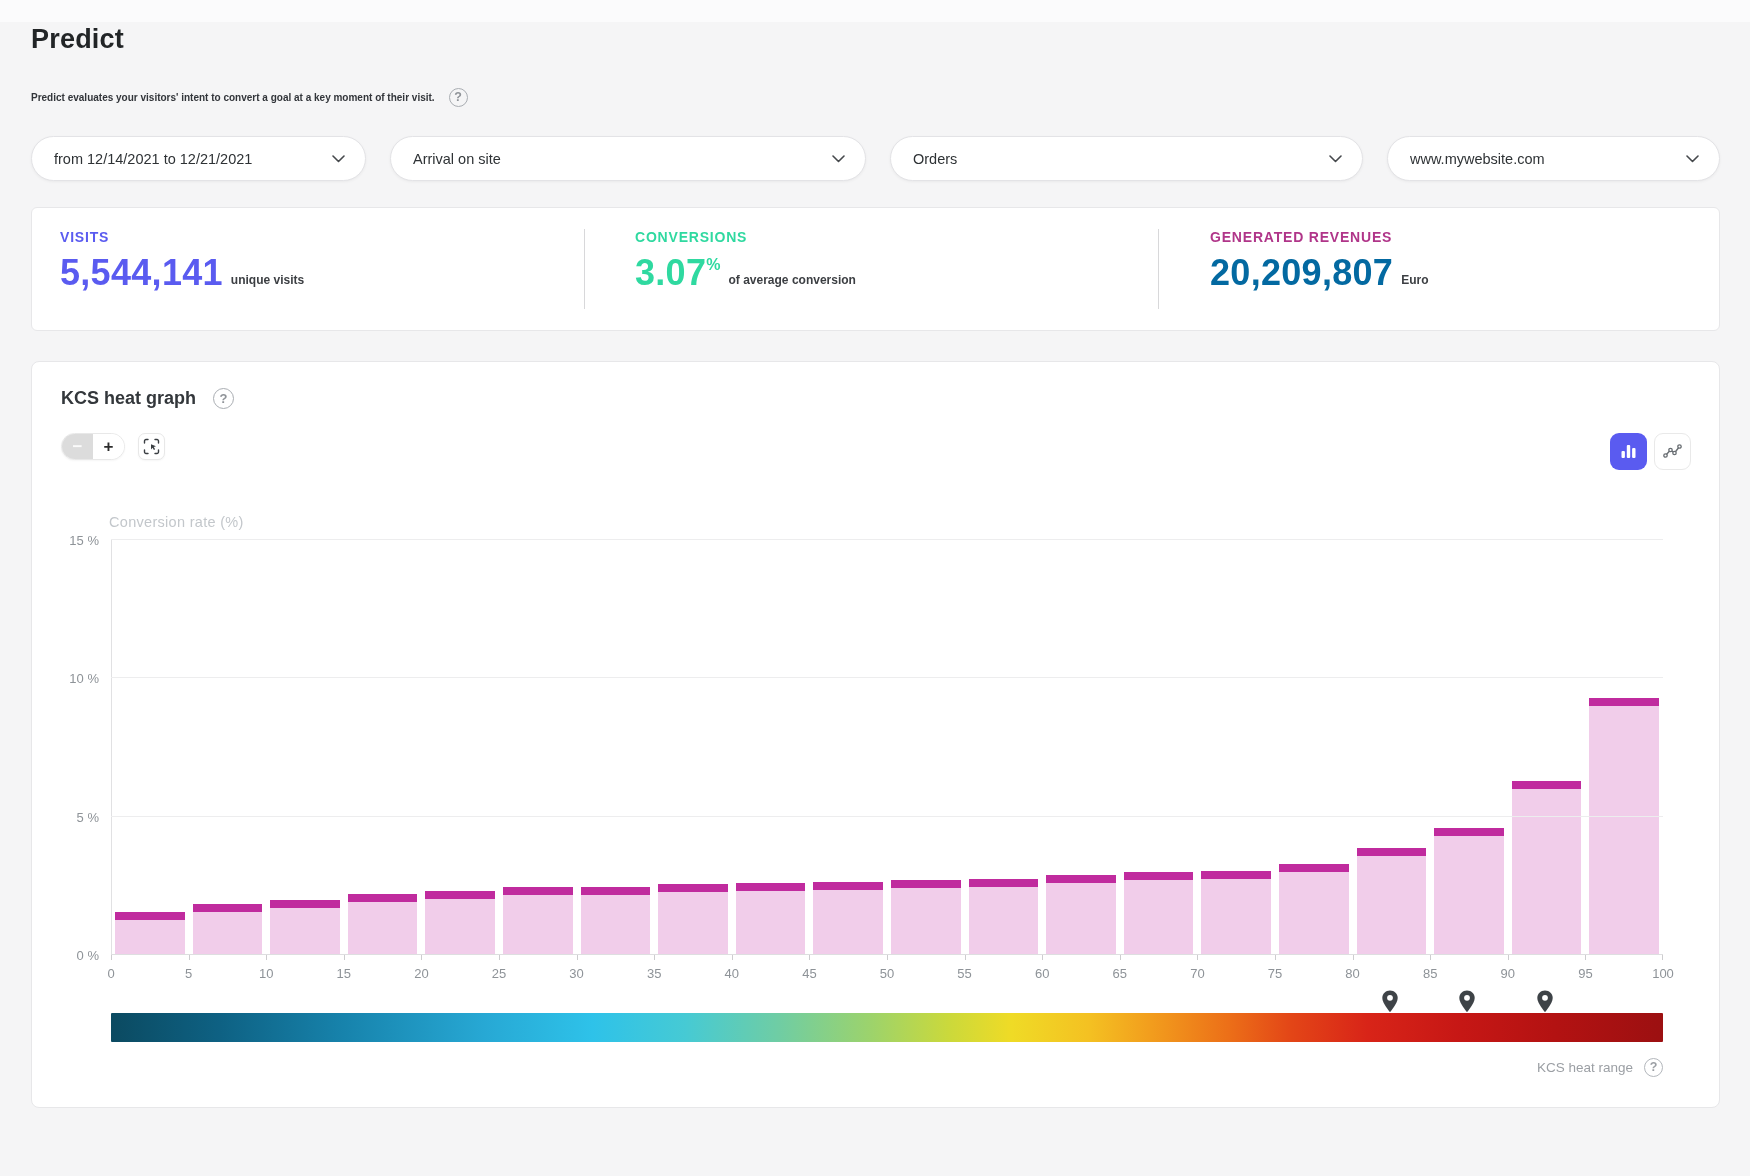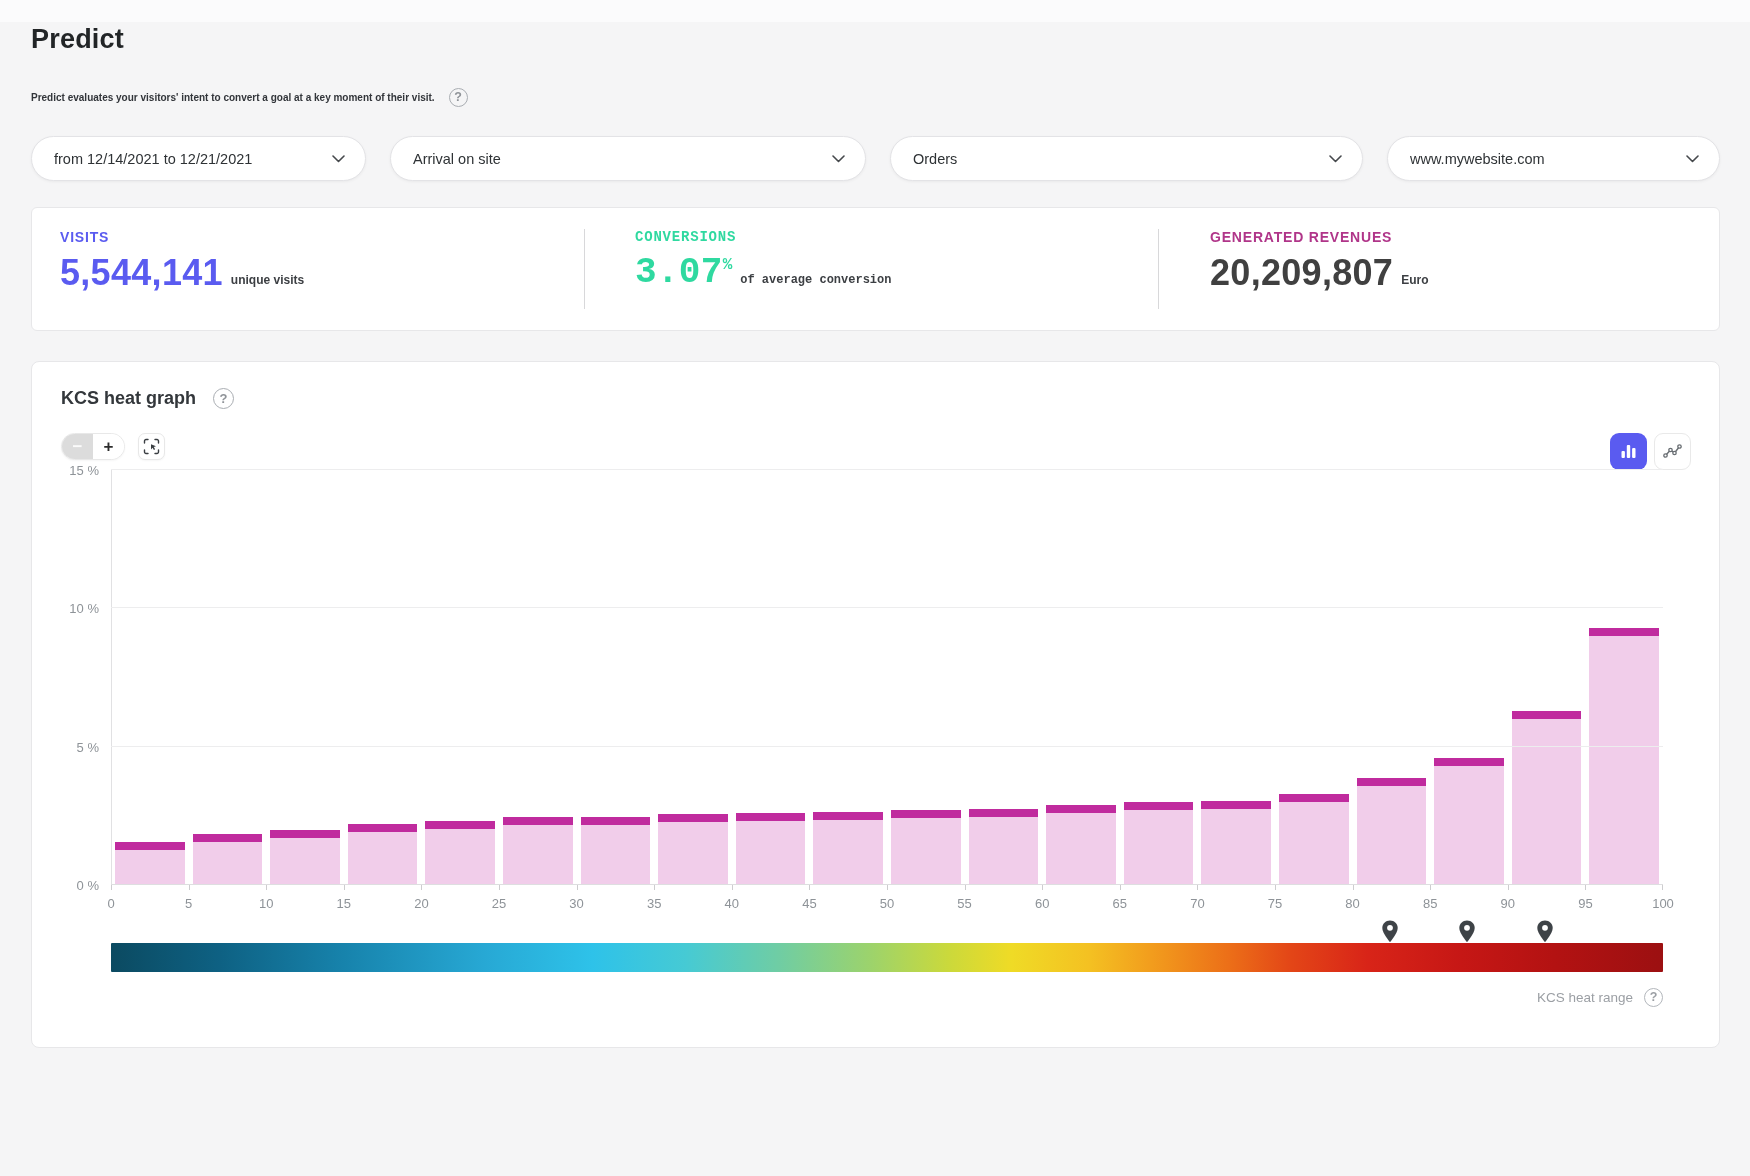--- a/index.html
+++ b/index.html
@@ -35,33 +35,33 @@
   .dropdown .value { font-size: 14.5px; color: #2e3235; }
   .dd-1 { width: 335px; } .dd-2 { width: 473px; } .dd-3 { width: 476px; } .dd-4 { flex: 1; }
 
   
   .stats-card {
     margin-top: 26px; height: 124px; background: #fff;
     border: 1px solid #e7e7e9; border-radius: 6px;
     display: grid; grid-template-columns: 552px 574px 1fr; position: relative;
   }
   .stat { padding-top: 21px; }
-  .stat-1 { padding-left: 28px; } .stat-2 { padding-left: 51px; font-family: Liberation Mono, monospace; } .stat-3 { padding-left: 52px; }
+  .stat-1 { padding-left: 28px; } .stat-2 { padding-left: 51px; } .stat-3 { padding-left: 52px; }
   .stat-label { font-size: 14px; font-weight: 700; letter-spacing: .8px; }
   .stat-valrow { display: flex; align-items: flex-end; margin-top: 9px; }
   .stat-value { font-size: 36px; font-weight: 800; letter-spacing: .3px; line-height: 1.05; }
   .stat-sup { font-size: 16px; font-weight: 800; align-self: flex-start; margin-top: 2px; }
   .stat-unit { font-size: 12px; font-weight: 700; color: #3c3f43; margin-left: 8px; padding-bottom: 5px; }
   .stat-divider { position: absolute; top: 21px; bottom: 21px; width: 1px; background: #d8d8da; }
   .div-1 { left: 552px; } .div-2 { left: 1126px; }
 
   
   .chart-card {
     margin-top: 30px; background: #fff; border: 1px solid #e7e7e9; border-radius: 8px;
-    padding-bottom: 40px;
+    padding-bottom: 30px;
   }
   .chart-head { display: flex; align-items: center; padding: 26px 28px 0 29px; }
   .chart-title { font-size: 18px; font-weight: 700; color: #33373b; }
   .chart-head .help-icon { margin-left: 17px; width: 21px; height: 21px; font-size: 13px; }
 
   .controls-row { display: flex; justify-content: space-between; align-items: flex-start; margin: 24px 28px 0 29px; }
   .zoom-group { display: flex; gap: 13px; align-items: center; }
   .zoom-pill {
     display: flex; height: 27px; border: 1px solid #e8e8e8; border-radius: 14px;
     overflow: hidden; background: #fff; box-shadow: 0 1px 2px rgba(0,0,0,.04);
@@ -158,21 +158,21 @@
       <div class="stat-valrow">
         <span class="stat-value" id="conv-value" style="color: rgb(47, 217, 160);">3.07</span>
         <span class="stat-sup" id="conv-sup" style="color: rgb(47, 217, 160);">%</span>
         <span class="stat-unit">of average conversion</span>
       </div>
     </div>
     <div class="stat-divider div-2"></div>
     <div class="stat stat-3">
       <div class="stat-label" id="rev-label" style="color: rgb(176, 53, 137);">GENERATED REVENUES</div>
       <div class="stat-valrow">
-        <span class="stat-value" id="rev-value" style="color: #404040;">20,209,807</span>
+        <span class="stat-value" id="rev-value" style="color: #0369a1;">20,209,807</span>
         <span class="stat-unit">Euro</span>
       </div>
     </div>
   </div>
 
   <div class="chart-card">
 
     <div class="chart-head">
       <span class="chart-title">KCS heat graph</span>
       <span class="help-icon">?</span>
@@ -209,20 +209,21 @@
             <path d="M2.5 13.5 L7.5 8 L11.5 11 L16.5 4.5" fill="none" stroke="#686d72" stroke-width="1.4"></path>
             <circle cx="2.5" cy="13.5" r="1.7" fill="#fff" stroke="#686d72" stroke-width="1.3"></circle>
             <circle cx="7.5" cy="8" r="1.7" fill="#fff" stroke="#686d72" stroke-width="1.3"></circle>
             <circle cx="11.5" cy="11" r="1.7" fill="#fff" stroke="#686d72" stroke-width="1.3"></circle>
             <circle cx="16.5" cy="4.5" r="1.7" fill="#fff" stroke="#686d72" stroke-width="1.3"></circle>
           </svg>
         </button>
       </div>
     </div>
 
+    <div class="axis-title">Conversion rate (%)</div>
 
     <div class="chart-wrap" id="plot-area">
       <div class="y-axis-line"></div>
       <div class="bars-layer" id="bars-layer">
           <div class="bar-slot">
             <div class="bar" style="height: 10.3333%; background: rgb(241, 205, 234);">
               <div class="bar-cap" style="background: rgb(192, 43, 158);"></div>
             </div>
           </div>
           <div class="bar-slot">

